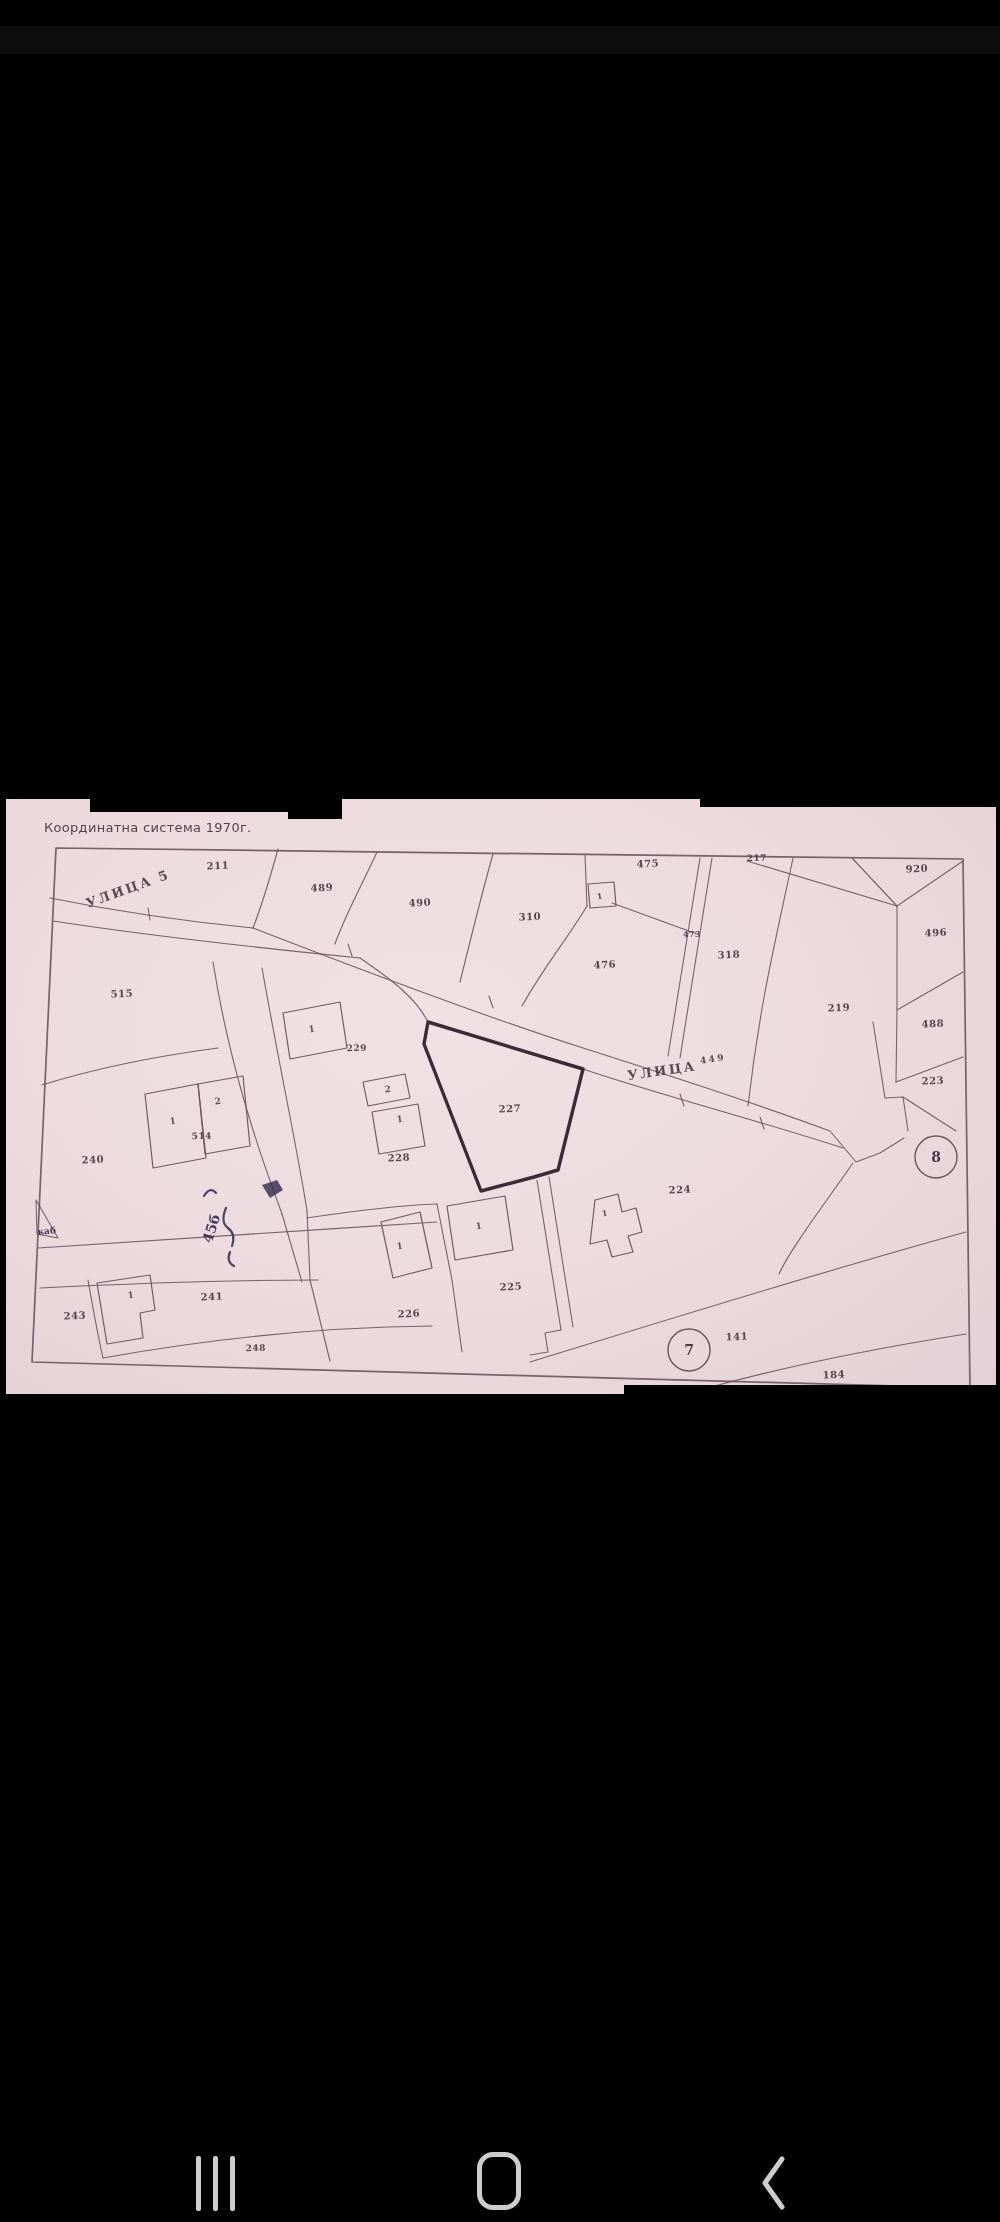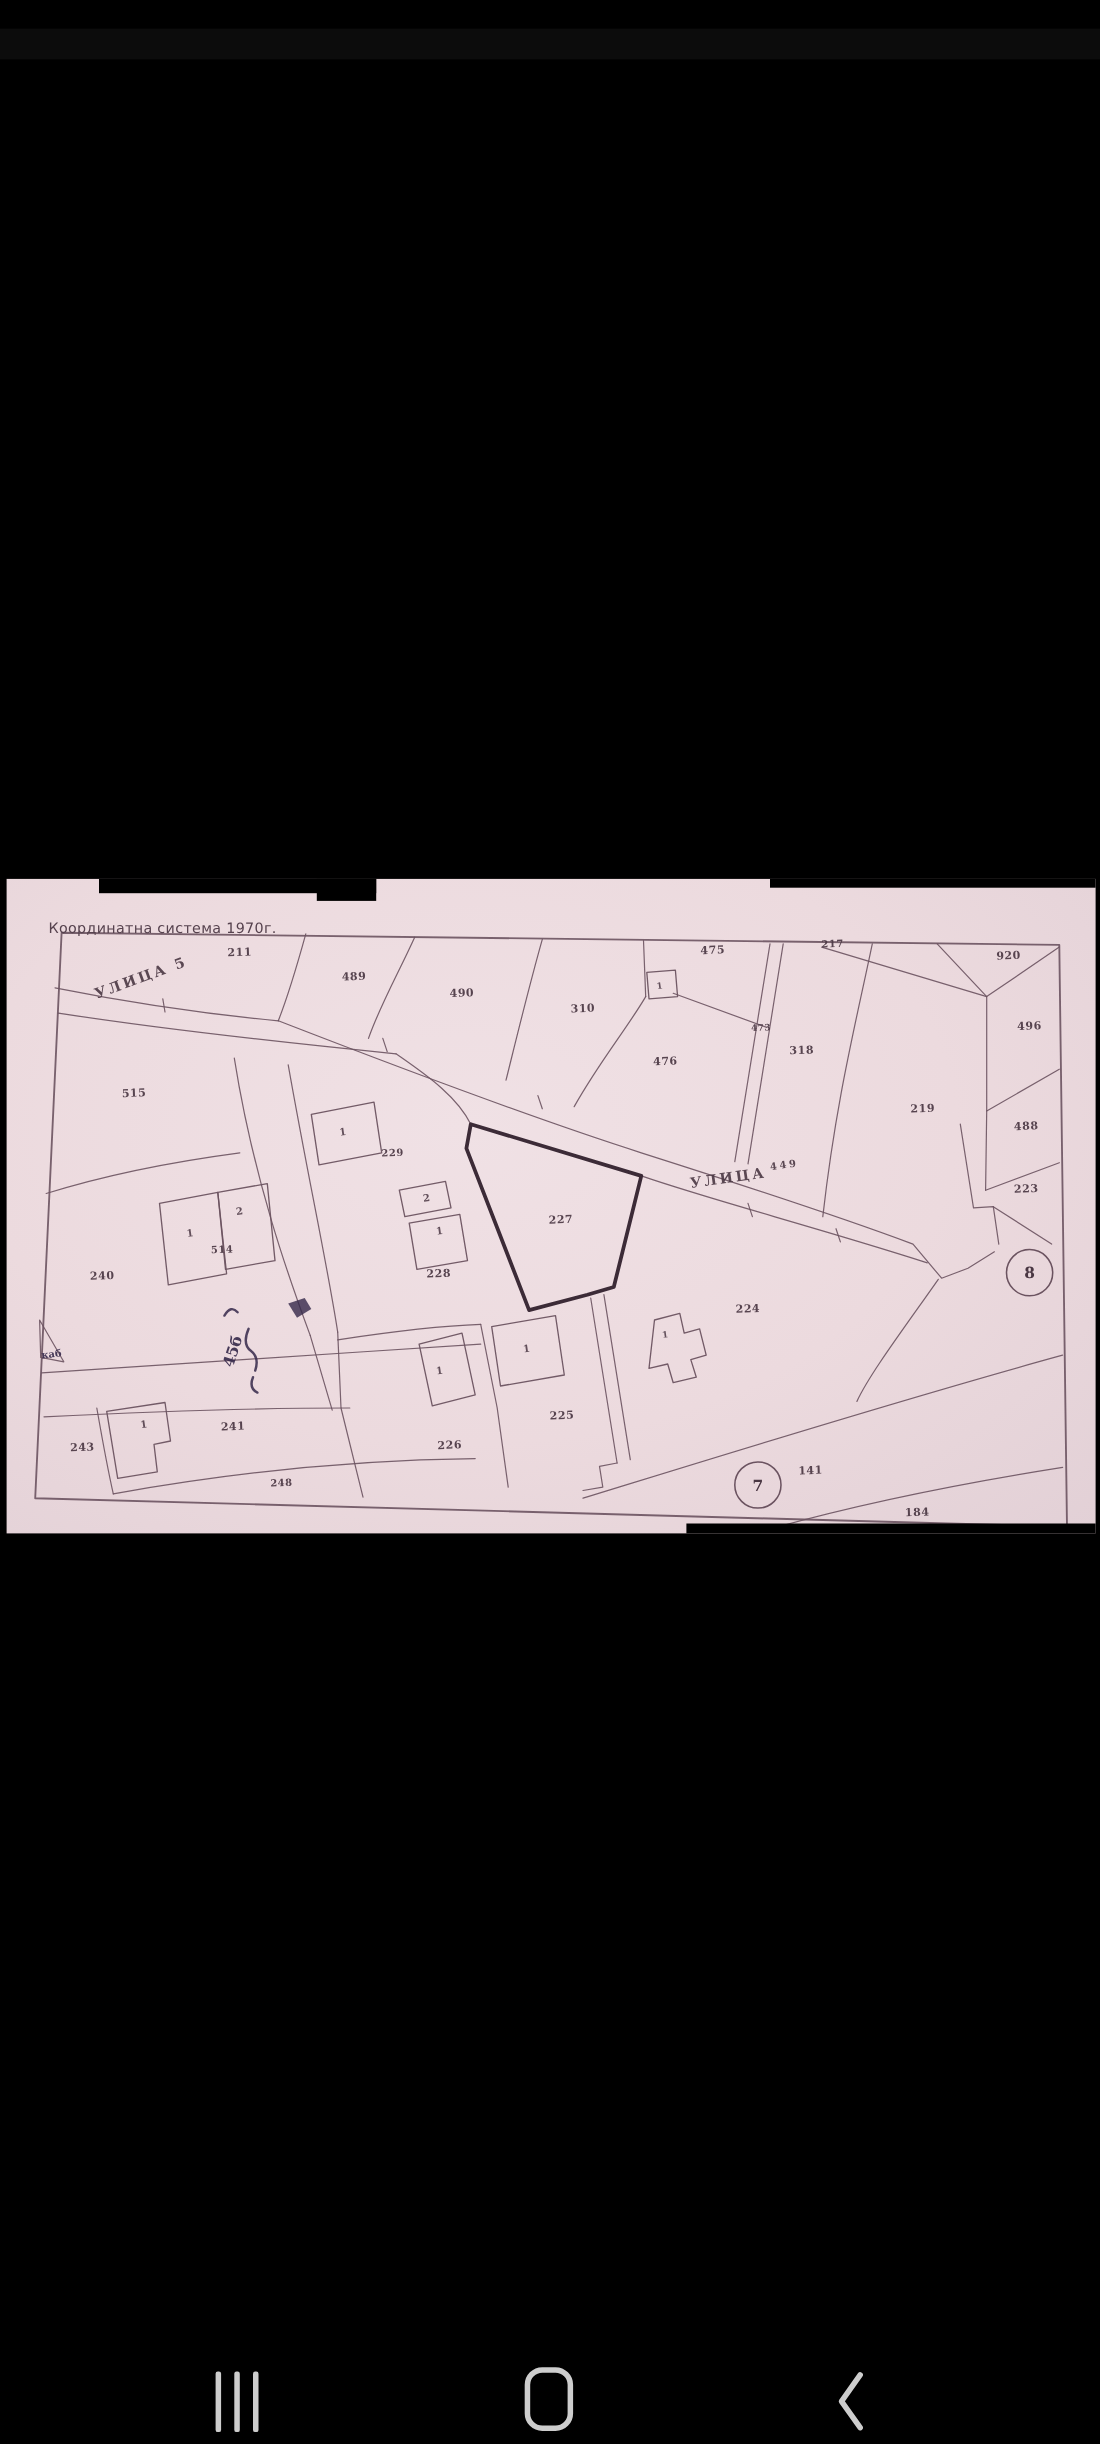--- a/index.html
+++ b/index.html
@@ -3,21 +3,21 @@
 <meta charset="utf-8">
 <style>
   *{margin:0;padding:0;box-sizing:border-box}
   html,body{width:1000px;height:2222px;background:#000;overflow:hidden;font-family:"DejaVu Sans",sans-serif}
   .screen{position:absolute;inset:0;width:1000px;height:2222px;background:#000}
   .statusband{position:absolute;left:0;top:26px;width:100%;height:28px;background:#0c0c0c}
   .photo{position:absolute;left:6px;top:799px;width:990px;height:595px;
          background:radial-gradient(ellipse at 42% 38%, #f0e1e5 0%, var(--paper,#ecdade) 55%, #e2d0d6 100%);}
   .photo svg{position:absolute;inset:0;width:100%;height:100%;filter:blur(.35px)}
   .notch{position:absolute;background:#000}
-  .caption{position:absolute;left:38px;top:38px;font-size:13px;letter-spacing:.3px;
+  .caption{position:absolute;left:38px;top:21px;font-size:13px;letter-spacing:.3px;
            color:var(--caption,#56424e);filter:blur(.3px);white-space:nowrap}
   svg text{font-family:"DejaVu Serif",serif}
   .ln{stroke:var(--line,#6b5360);stroke-width:1.1;fill:none;opacity:.9;stroke-linejoin:round;stroke-linecap:round}
   .bd{stroke-width:1.7}
   .bld{stroke:var(--line,#6b5360);stroke-width:1.2;fill:none;opacity:.95;stroke-linejoin:round}
   .hl{stroke:var(--hl,#3c2b37);stroke-width:3.4;fill:none;stroke-linejoin:round}
   .ink{stroke:var(--ink,#35284a);stroke-width:2.2;fill:none;opacity:.85;stroke-linecap:round}
   .inkf{fill:var(--ink,#35284a);opacity:.8}
   .plbl{fill:var(--label,#4a3743);font-weight:700;letter-spacing:.5px;opacity:.92;text-anchor:middle}
   .blbl{fill:var(--label,#4a3743);font-weight:700;opacity:.85;text-anchor:middle}

